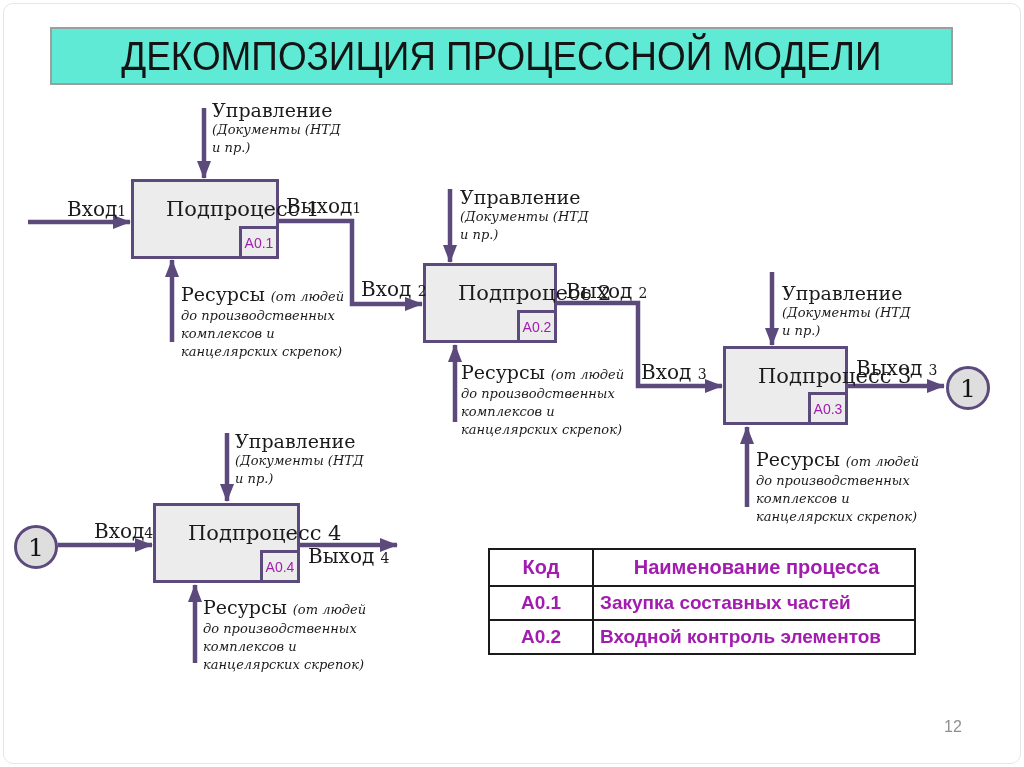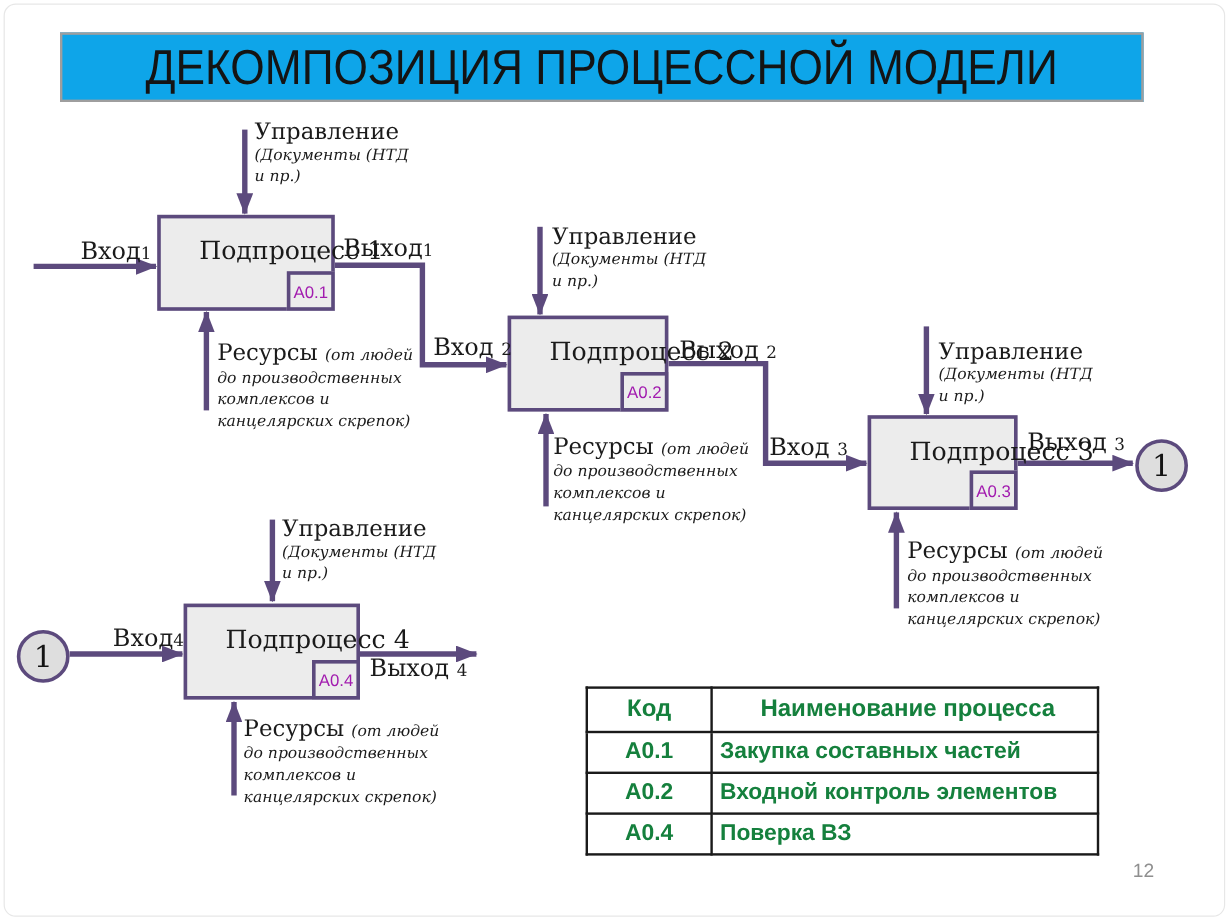--- a/index.html
+++ b/index.html
@@ -1,21 +1,21 @@
 <!DOCTYPE html>
 <html><head>
 <meta charset="utf-8">
 <style>
   html,body{margin:0;padding:0;background:#ffffff;}
   #slide{position:relative;width:1024px;height:767px;background:#ffffff;overflow:hidden;
          font-family:"DejaVu Serif",serif;color:#1a1a1a;}
   .frame{position:absolute;inset:3px;border:1px solid #e7e7e7;border-radius:10px;pointer-events:none;}
 
   
-  .title-box{position:absolute;left:50px;top:27px;width:903px;height:58px;background:#0ea5e9;
+  .title-box{position:absolute;left:50px;top:27px;width:903px;height:58px;background:#5eead4;
              border:2px solid #9e9e9e;box-sizing:border-box;display:flex;align-items:center;justify-content:center;}
   .title-text{font-family:"Liberation Sans",sans-serif;font-size:41px;color:#141414;
               transform:scaleX(0.9);white-space:nowrap;letter-spacing:0px;}
 
   
   .pbox{position:absolute;background:#ececec;border:3px solid #5c4a7d;box-sizing:border-box;padding-left:32px;}
   .pbox-name{text-align:center;padding-top:15px;font-size:21px;white-space:nowrap;}
   .code-box{position:absolute;right:-3px;bottom:-3px;width:40px;height:33px;background:#ececec;
             border:3px solid #5c4a7d;box-sizing:border-box;display:flex;align-items:center;justify-content:center;}
   .code-box span{font-family:"Liberation Sans",sans-serif;font-size:14px;color:#a21caf;}
@@ -30,22 +30,22 @@
   .res-title{font-size:19px;}
   .res-it{font-style:italic;font-size:13px;}
   .res-it.indent{margin-left:6px;}
 
   
   .offpage{position:absolute;width:44px;height:44px;border-radius:50%;background:#dedede;
            border:3.5px solid #5c4a7d;box-sizing:border-box;display:flex;align-items:center;justify-content:center;
            font-size:25px;color:#141414;}
 
   
-  .proc-table{position:absolute;left:488px;top:572px;border-collapse:collapse;
-              font-family:"Liberation Sans",sans-serif;color:#15803d;background:#ffffff;}
+  .proc-table{position:absolute;left:488px;top:548px;border-collapse:collapse;
+              font-family:"Liberation Sans",sans-serif;color:#a21caf;background:#ffffff;}
   .proc-table th,.proc-table td{border:2px solid #1a1a1a;font-weight:bold;}
   .proc-table th{font-size:20px;height:33px;text-align:center;}
   .proc-table td{font-size:19px;height:30px;}
   .col-code{width:100px;text-align:center;}
   .col-name{width:313px;text-align:left;padding-left:6px;}
 
   .page-num{position:absolute;left:944px;top:718px;font-family:"Liberation Sans",sans-serif;
             font-size:16px;color:#8f8f8f;}
   svg.arrows{position:absolute;left:0;top:0;}
 </style>
@@ -198,21 +198,17 @@
     </thead>
     <tbody>
       <tr>
         <td class="col-code">А0.1</td>
         <td class="col-name">Закупка составных частей</td>
       </tr>
       <tr>
         <td class="col-code">А0.2</td>
         <td class="col-name">Входной контроль элементов</td>
       </tr>
-      <tr>
-        <td class="col-code">А0.4</td>
-        <td class="col-name">Поверка ВЗ</td>
-      </tr>
     </tbody>
   </table>
 
   <div class="page-num">12</div>
 </div>
 
 </body></html>

